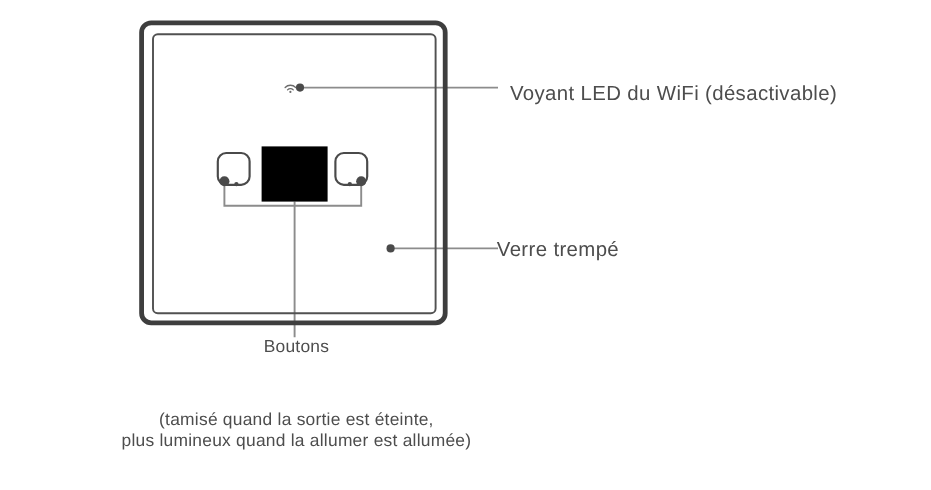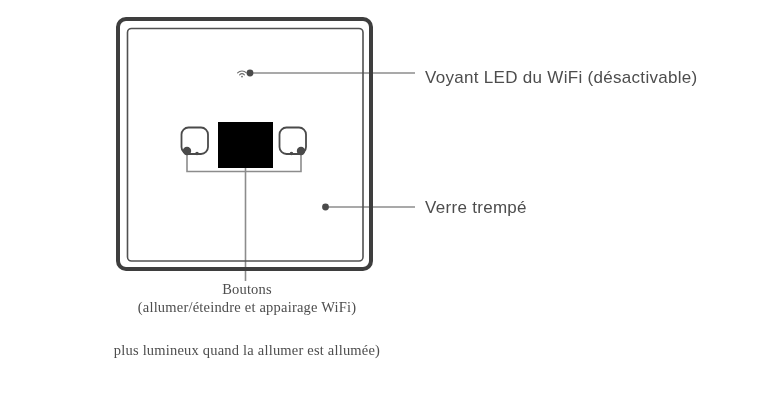--- a/index.html
+++ b/index.html
@@ -14,31 +14,30 @@
   .stage svg { position: absolute; left: 0; top: 0; }
   .callout-label {
     position: absolute;
     color: var(--text, #4d4d4d);
     font-size: 17px;
     line-height: 19px;
     letter-spacing: 0.3px;
     white-space: nowrap;
   }
   .label-wifi  { left: 425px; top: 68px; }
-  .label-glass { left: 425px; top: 198px; }
+  .label-glass { left: 414px; top: 198px; }
   .bottom-label {
     position: absolute;
     left: 0;
     width: 494px;            
     text-align: center;
     color: var(--text, #4d4d4d);
     font-size: 14.5px;
     line-height: 18px;
     letter-spacing: 0.2px;
-    font-family: Liberation Serif, serif;
   }
   .label-buttons    { top: 280px; }
   .label-indicators { top: 341px; }
 </style>
 </head>
 <body>
 
 <div class="stage">
 
   <svg width="776" height="408" viewBox="0 0 776 408">
@@ -71,20 +70,20 @@
     <circle cx="301" cy="151" r="4.2" style="fill: var(--callout_dot, #4a4a4a);"></circle>
     <circle cx="291.5" cy="153.5" r="1.8" style="fill: var(--callout_dot, #4a4a4a);"></circle>
   </svg>
 
   <div class="callout-label label-wifi">Voyant LED du WiFi (désactivable)</div>
 
   <div class="callout-label label-glass">Verre trempé</div>
 
   <div class="bottom-label label-buttons">
     <div>Boutons</div>
-    <div>(allumer/éteindre et appairage WiFi)</div>
   </div>
 
   <div class="bottom-label label-indicators">
+    <div>(tamisé quand la sortie est éteinte,</div>
     <div>plus lumineux quand la allumer est allumée)</div>
   </div>
 
 </div>
 
 </body></html>

